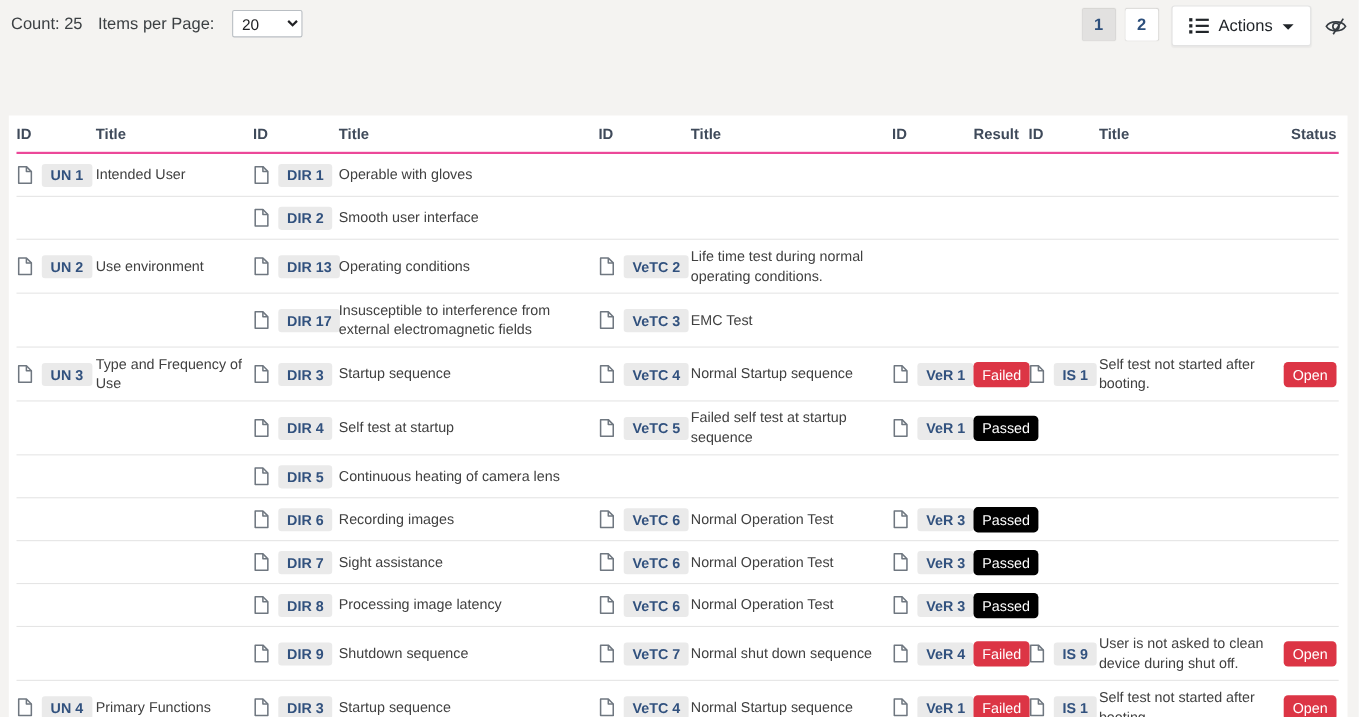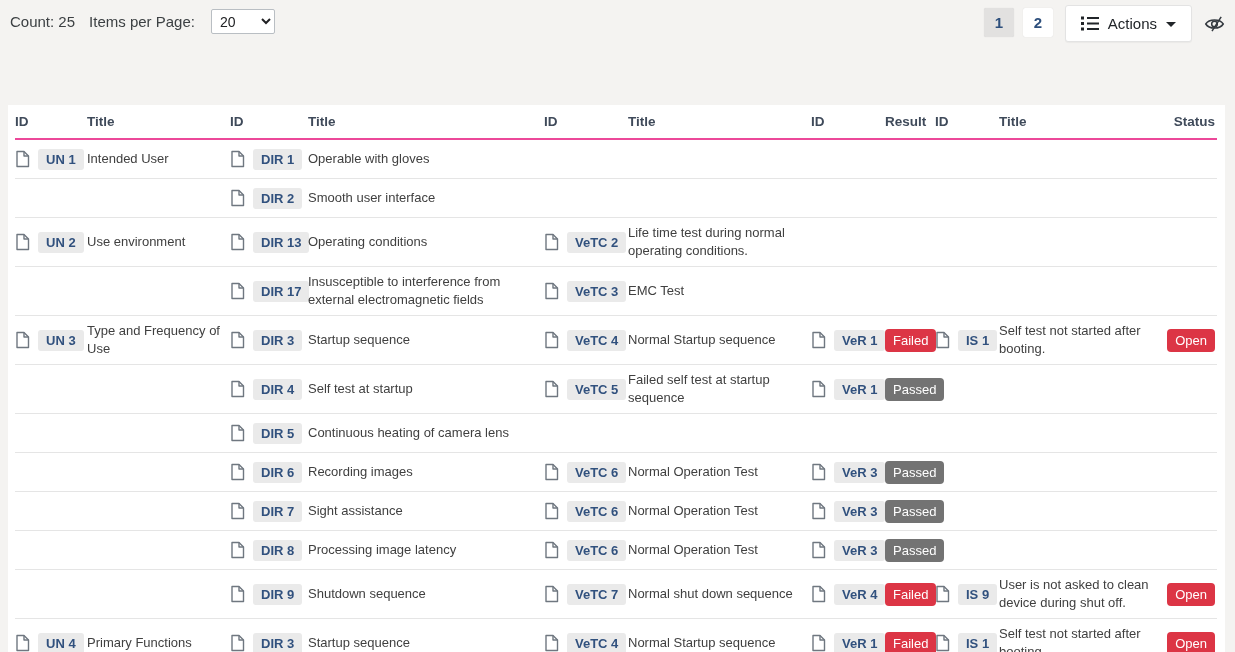--- a/index.html
+++ b/index.html
@@ -36,21 +36,21 @@
   .hcell.right{text-align:right;padding-right:2px;}
   .row{min-height:39px;border-bottom:1px solid #e5e5e5;padding:6px 0;}
   .cell{display:flex;align-items:center;min-width:0;}
   .cell.id{gap:8px;}
   .cell.title{display:block;font-size:13px;line-height:18px;color:#404040;padding-right:10px;}
   .cell.status{justify-content:flex-end;padding-right:2px;}
   .id-badge{background:#eaeaea;color:#31517e;font-weight:bold;font-size:13px;
     padding:3px 8px;border-radius:3px;white-space:nowrap;cursor:pointer;}
   .pill{color:#fff;font-size:13px;padding:4px 8px;border-radius:4px;white-space:nowrap;cursor:pointer;}
   .pill.failed,.pill.open{background:#dc3545;}
-  .pill.passed{background:#737373;}
+  .pill.passed{background:#000000;}
   .doc-icon{flex-shrink:0;display:inline-flex;}
 </style>
 </head>
 <body>
 
 <div class="toolbar">
   <div class="tb-left">
     <span class="count">Count: 25</span>
     <span class="ipp-label">Items per Page:</span>
     <select class="ipp-select">

